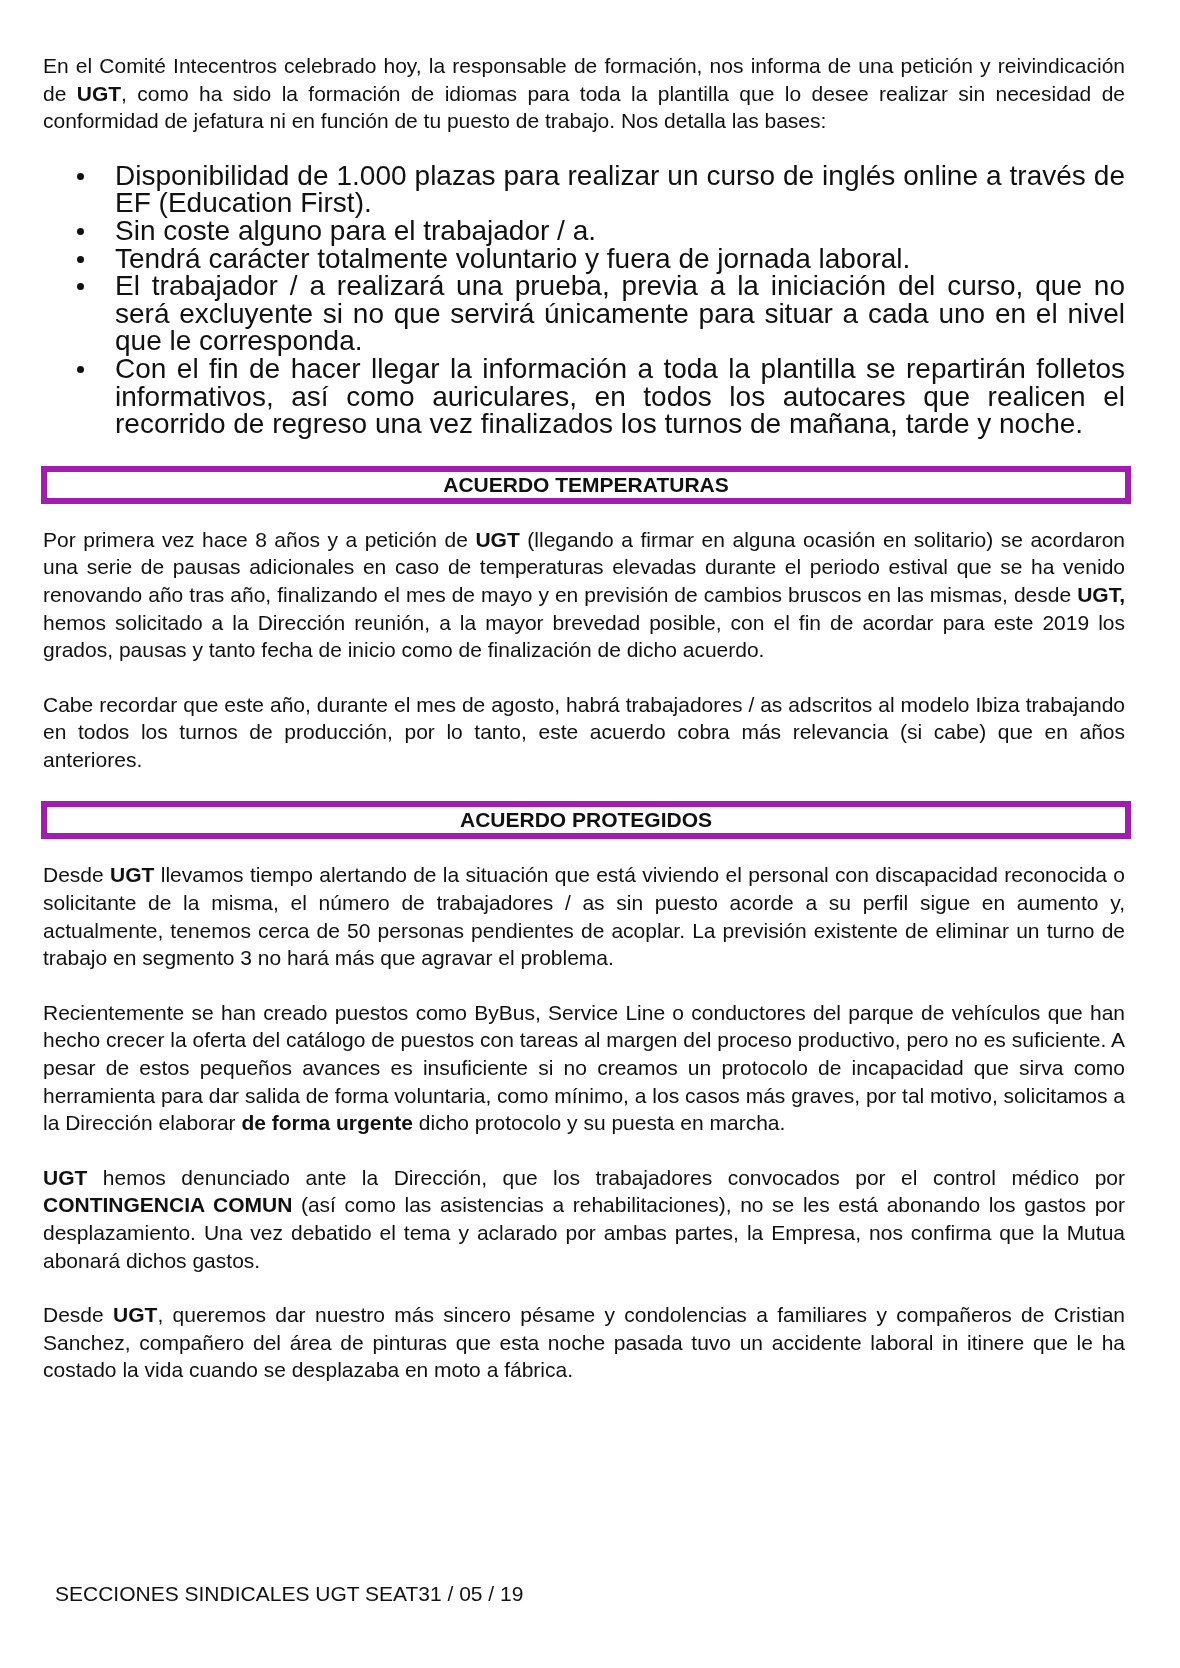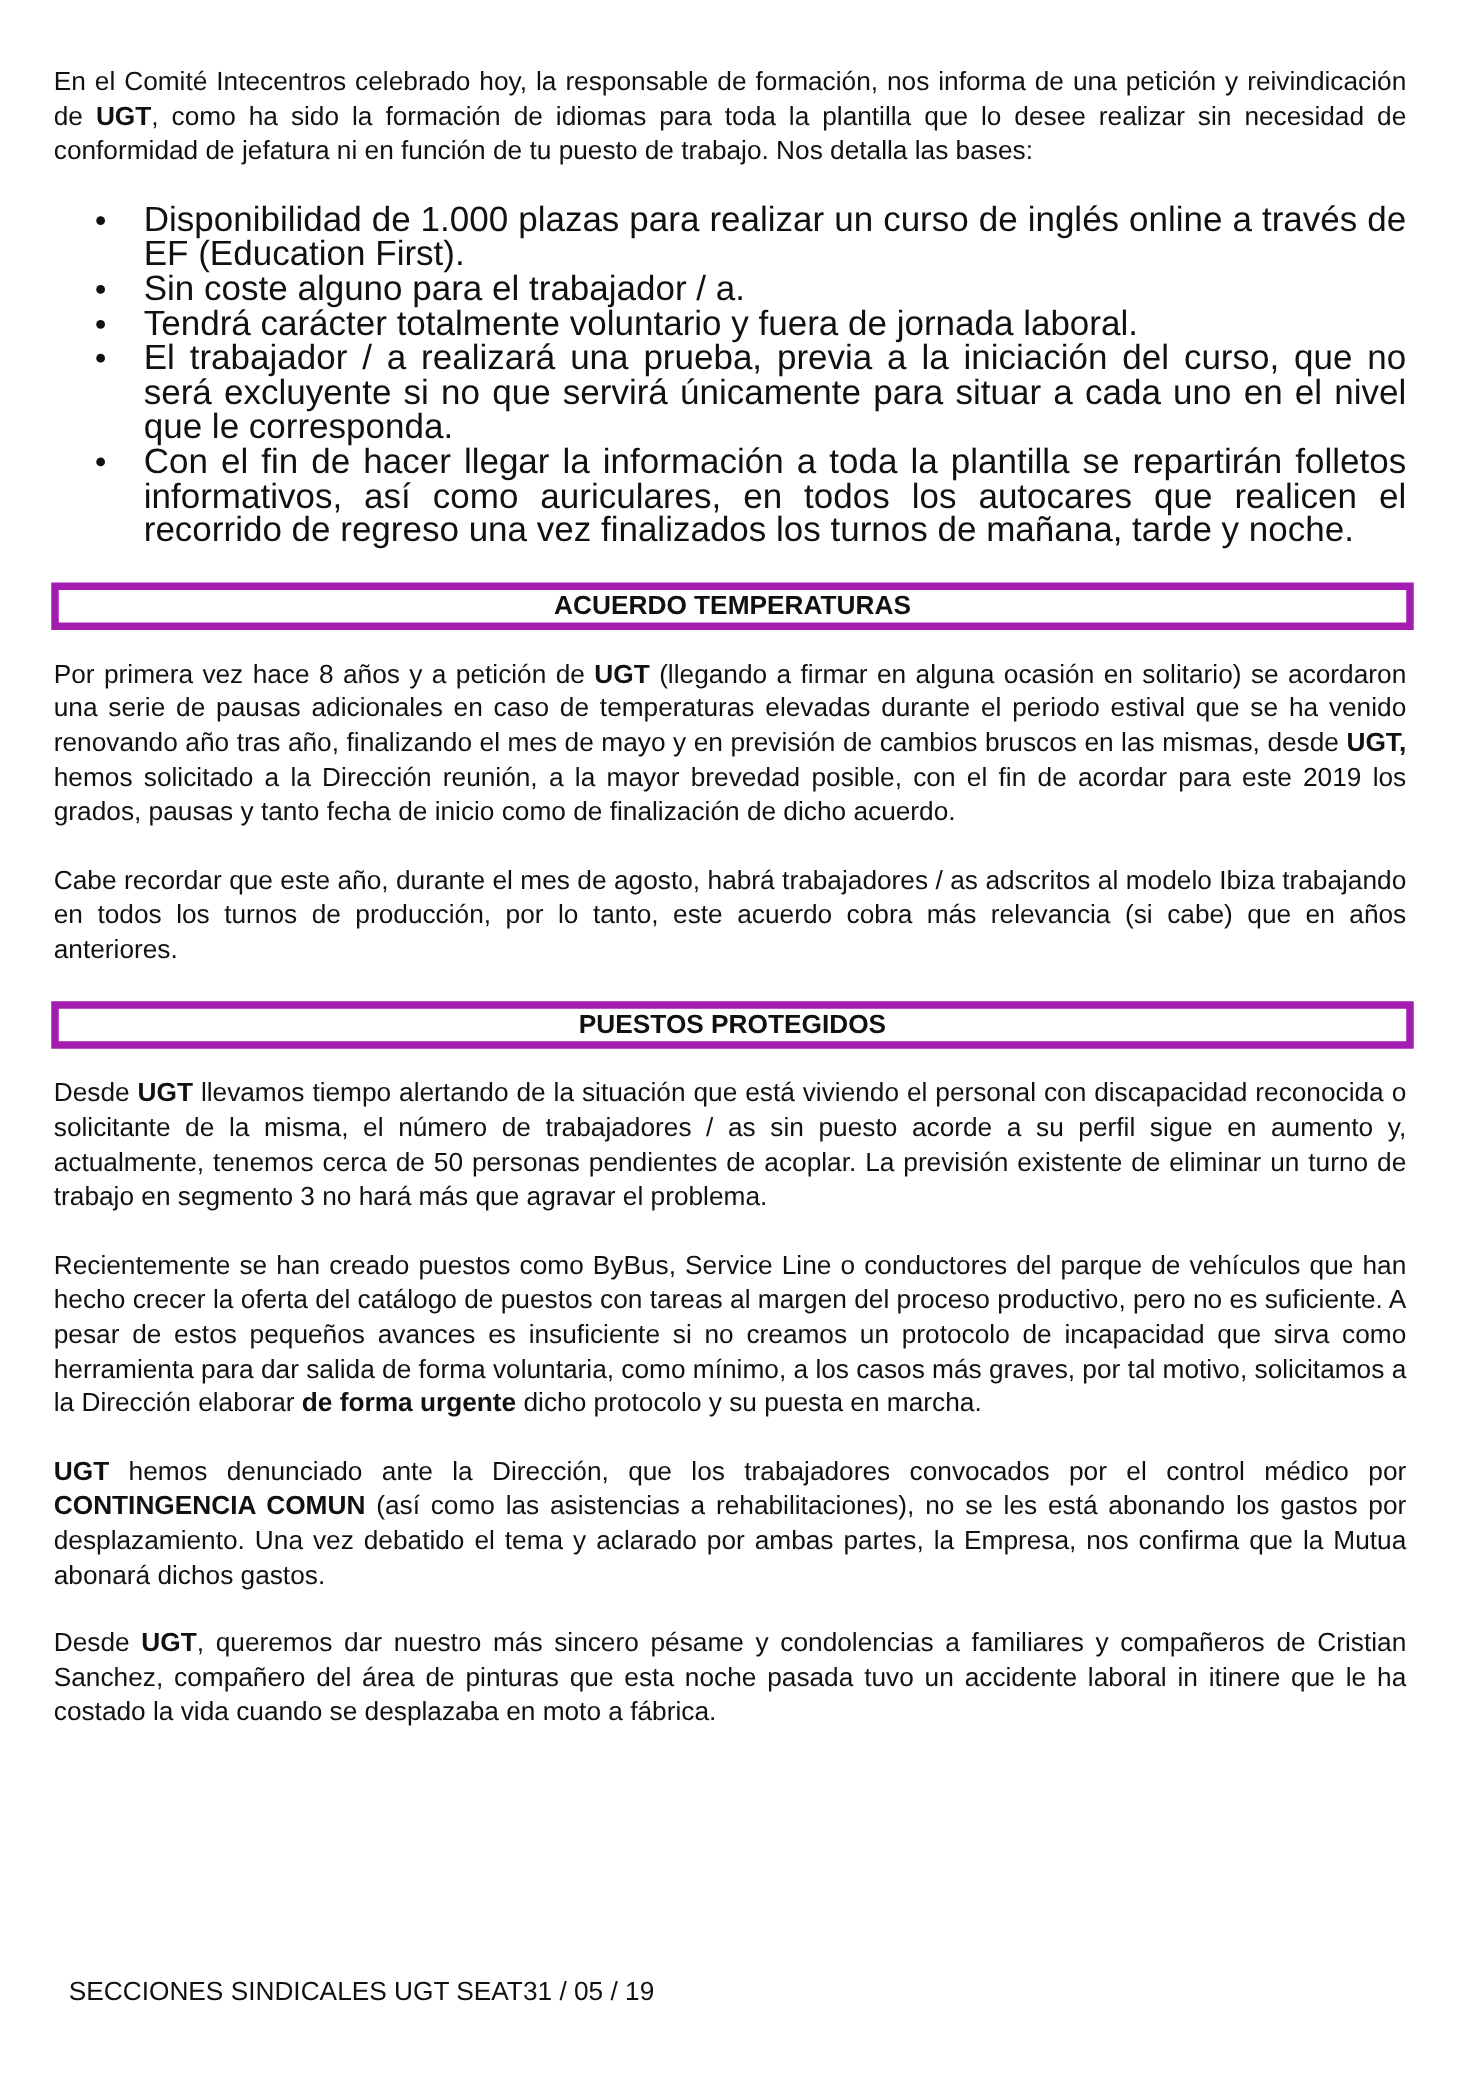--- a/index.html
+++ b/index.html
@@ -99,21 +99,21 @@
   <div style="height:22px"></div>
 
   <p class="p"><span>Por primera vez hace 8 años y a petición de </span><b>UGT</b><span> (llegando a firmar en alguna ocasión en solitario) se acordaron una serie de pausas adicionales en caso de temperaturas elevadas durante el periodo estival que se ha venido renovando año tras año, finalizando el mes de mayo y en previsión de cambios bruscos en las mismas, desde </span><b>UGT,</b><span> hemos solicitado a la Dirección reunión, a la mayor brevedad posible, con el fin de acordar para este 2019 los grados, pausas y tanto fecha de inicio como de finalización de dicho acuerdo.</span></p>
 
   <div class="gap"></div>
 
   <p class="p">Cabe recordar que este año, durante el mes de agosto, habrá trabajadores / as adscritos al modelo Ibiza trabajando en todos los turnos de producción, por lo tanto, este acuerdo cobra más relevancia (si cabe) que en años anteriores.</p>
 
   <div style="height:28px"></div>
 
-  <div class="section-box">PUESTOS PROTEGIDOS</div>
+  <div class="section-box">ACUERDO PROTEGIDOS</div>
 
   <div style="height:22px"></div>
 
   <p class="p"><span>Desde </span><b>UGT</b><span> llevamos tiempo alertando de la situación que está viviendo el personal con discapacidad reconocida o solicitante de la misma, el número de trabajadores / as sin puesto acorde a su perfil sigue en aumento y, actualmente, tenemos cerca de 50 personas pendientes de acoplar. La previsión existente de eliminar un turno de trabajo en segmento 3 no hará más que agravar el problema.</span></p>
 
   <div class="gap"></div>
 
   <p class="p"><span>Recientemente se han creado puestos como ByBus, Service Line o conductores del parque de vehículos que han hecho crecer la oferta del catálogo de puestos con tareas al margen del proceso productivo, pero no es suficiente. A pesar de estos pequeños avances es insuficiente si no creamos un protocolo de incapacidad  que sirva como herramienta para dar salida de forma voluntaria, como mínimo, a los casos más graves, por tal motivo, solicitamos a la Dirección elaborar </span><span class="ul-bold">de forma urgente</span><span> dicho protocolo y su puesta en marcha.</span></p>
 
   <div class="gap"></div>

